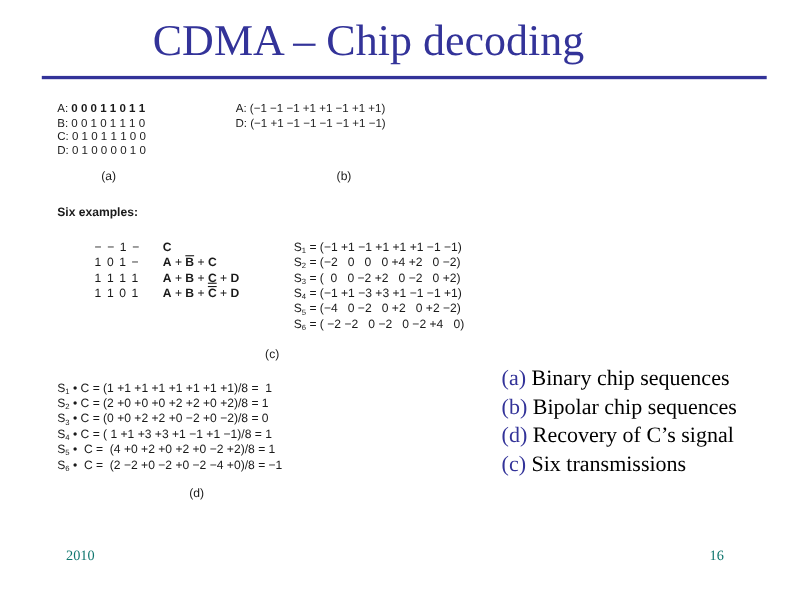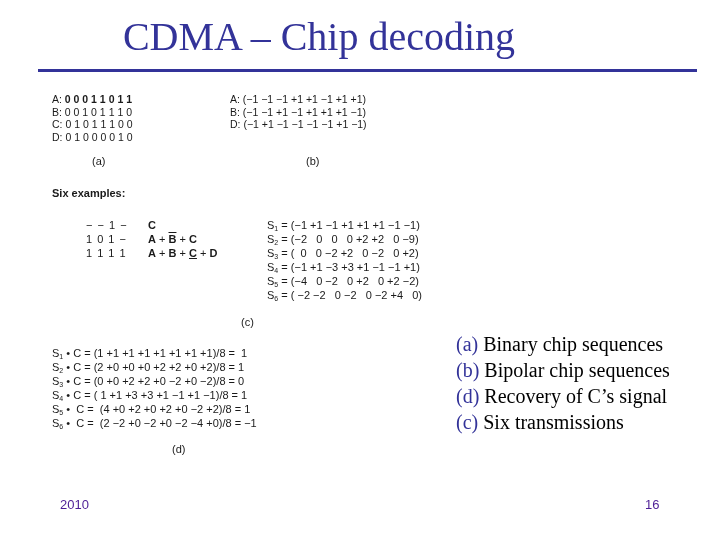--- a/index.html
+++ b/index.html
@@ -2,87 +2,87 @@
 <html><head>
 <meta charset="utf-8">
 <style>
   html, body { margin: 0; padding: 0; }
   body {
     width: 720px; height: 540px; background: #ffffff;
     position: relative; overflow: hidden;
     font-family: "Liberation Sans", sans-serif; color: #111;
   }
   .title {
-    position: absolute; left: 0; width: 638px; top: 12px;
+    position: absolute; left: 16px; width: 638px; top: 12px;
     text-align: center;
     font-family: "Liberation Serif", serif; font-size: 40px;
     color: #333399; line-height: 50px;
   }
   .rule {
     position: absolute; left: 38px; width: 659px; top: 69px; height: 3px;
     background: #333399;
   }
   .figure { position: absolute; font-size: 10.5px; line-height: 12.5px; color: #1a1a1a; }
   .mono-row { white-space: pre; }
   .lbl { position: absolute; font-size: 11px; color: #1a1a1a; }
   .b { font-weight: bold; text-align: right; }
   .seqA { left: 52px; top: 93px; }
-  .seqB { left: 230px; top: 93px; }
+  .seqB { left: 214px; top: 93px; text-align: center; }
   .six  { left: 52px; top: 187px; font-size: 11px; font-weight: bold; }
   .combos { left: 86px; top: 218px; font-size: 11px; line-height: 14px; }
   .combos .col1 { display: inline-block; width: 62px; letter-spacing: 1px; }
   .combos .col2 { display: inline-block; font-weight: bold; }
   .ovl { text-decoration: overline; }
   .undl { text-decoration: underline; }
   .sums { left: 267px; top: 218px; font-size: 11px; line-height: 14px; }
   .dots { left: 52px; top: 346px; font-size: 11px; line-height: 14px; }
   sub { font-size: 7px; vertical-align: -2px; line-height: 0; }
   .legend {
     position: absolute; left: 456px; top: 331px;
     font-family: "Liberation Serif", serif; font-size: 20px; line-height: 26px;
     color: #000;
   }
   .legend .pfx { color: #333399; }
   .footer {
     position: absolute; top: 497px;
-    font-family: Liberation Sans, sans-serif; font-size: 13px; color: #4c1d95;
+    font-family: Liberation Serif, serif; font-size: 13px; color: #0f766e;
   }
 </style>
 </head>
 <body>
 
 <div class="title">CDMA – Chip decoding</div>
 <div class="rule"></div>
 
 <div class="figure seqA">
   <div class="mono-row"><span>A:</span> <span class="b">0 0 0 1 1 0 1 1</span></div>
   <div class="mono-row"><span>B:</span> <span>0 0 1 0 1 1 1 0</span></div>
   <div class="mono-row"><span>C:</span> <span>0 1 0 1 1 1 0 0</span></div>
   <div class="mono-row"><span>D:</span> <span>0 1 0 0 0 0 1 0</span></div>
 </div>
 <div class="lbl" style="left:92px; top:155px;">(a)</div>
 
 <div class="figure seqB">
   <div class="mono-row"><span>A:</span> <span>(−1 −1 −1 +1 +1 −1 +1 +1)</span></div>
-  <div class="mono-row"><span>B:</span> <span>(−1 −1 +1 −1 +1 +1 +1 −1)</span></div>
   <div class="mono-row"><span>D:</span> <span>(−1 +1 −1 −1 −1 −1 +1 −1)</span></div>
 </div>
 <div class="lbl" style="left:306px; top:155px;">(b)</div>
 
 <div class="figure six">Six examples:</div>
 
 <div class="figure combos">
   <div class="mono-row"><span class="col1">− − 1 −</span><span class="col2"><span>C</span></span></div>
   <div class="mono-row"><span class="col1">1 0 1 −</span><span class="col2"><span>A</span><span style="font-weight:normal"> + </span><span class="ovl">B</span><span style="font-weight:normal"> + </span><span>C</span></span></div>
   <div class="mono-row"><span class="col1">1 1 1 1</span><span class="col2"><span>A</span><span style="font-weight:normal"> + </span><span>B</span><span style="font-weight:normal"> + </span><span class="undl">C</span><span style="font-weight:normal"> + </span><span>D</span></span></div>
+  <div class="mono-row"><span class="col1">1 1 0 1</span><span class="col2"><span>A</span><span style="font-weight:normal"> + </span><span>B</span><span style="font-weight:normal"> + </span><span class="ovl">C</span><span style="font-weight:normal"> + </span><span>D</span></span></div>
 </div>
 
 <div class="figure sums">
   <div class="mono-row"><span>S</span><sub>1</sub> <span>= (−1 +1 −1 +1 +1 +1 −1 −1)</span></div>
-  <div class="mono-row"><span>S</span><sub>2</sub> <span>= (−2   0   0   0 +2 +2   0 −9)</span></div>
+  <div class="mono-row"><span>S</span><sub>2</sub> <span>= (−2   0   0   0 +4 +2   0 −2)</span></div>
   <div class="mono-row"><span>S</span><sub>3</sub> <span>= (  0   0 −2 +2   0 −2   0 +2)</span></div>
   <div class="mono-row"><span>S</span><sub>4</sub> <span>= (−1 +1 −3 +3 +1 −1 −1 +1)</span></div>
   <div class="mono-row"><span>S</span><sub>5</sub> <span>= (−4   0 −2   0 +2   0 +2 −2)</span></div>
   <div class="mono-row"><span>S</span><sub>6</sub> <span>= ( −2 −2   0 −2   0 −2 +4   0)</span></div>
 </div>
 <div class="lbl" style="left:241px; top:316px;">(c)</div>
 
 <div class="figure dots">
   <div class="mono-row"><span>S</span><sub>1</sub><span> • C = (1 +1 +1 +1 +1 +1 +1 +1)/8 =  1</span></div>
   <div class="mono-row"><span>S</span><sub>2</sub><span> • C = (2 +0 +0 +0 +2 +2 +0 +2)/8 = 1</span></div>

